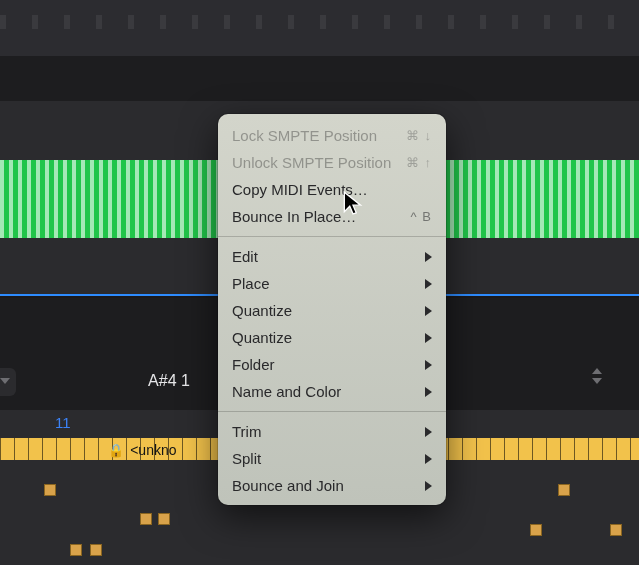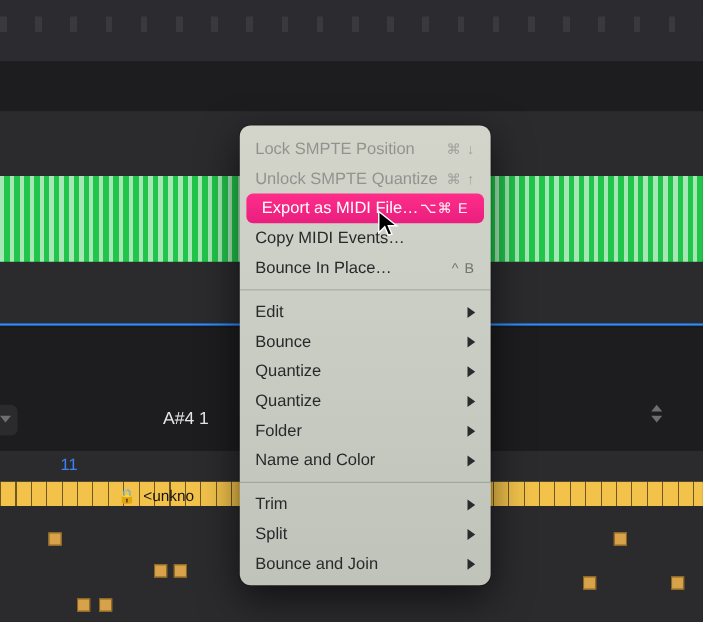--- a/index.html
+++ b/index.html
@@ -184,41 +184,37 @@
     <div class="note-block" style="left: 530px; top: 524px;"></div>
     <div class="note-block" style="left: 610px; top: 524px;"></div>
   </div>
 
 <div class="context-menu" id="ctx">
     <div class="menu-item disabled">
       <span>Lock SMPTE Position</span>
       <span class="shortcut">⌘ ↓</span>
     </div>
     <div class="menu-item disabled">
-      <span>Unlock SMPTE Quantize</span>
+      <span>Unlock SMPTE Position</span>
       <span class="shortcut">⌘ ↑</span>
-    </div>
-    <div class="menu-item highlight">
-      <span>Export as MIDI File…</span>
-      <span class="shortcut">⌥⌘ E</span>
     </div>
     <div class="menu-item">
       <span>Copy MIDI Events…</span>
     </div>
     <div class="menu-item">
       <span>Bounce In Place…</span>
       <span class="shortcut">^ B</span>
     </div>
     <div class="menu-sep"></div>
     <div class="menu-item">
       <span>Edit</span>
       <span class="right-chev submenu-arrow"></span>
     </div>
     <div class="menu-item">
-      <span>Bounce</span>
+      <span>Place</span>
       <span class="right-chev submenu-arrow"></span>
     </div>
     <div class="menu-item">
       <span>Quantize</span>
       <span class="right-chev submenu-arrow"></span>
     </div>
     <div class="menu-item">
       <span>Quantize</span>
       <span class="right-chev submenu-arrow"></span>
     </div>

